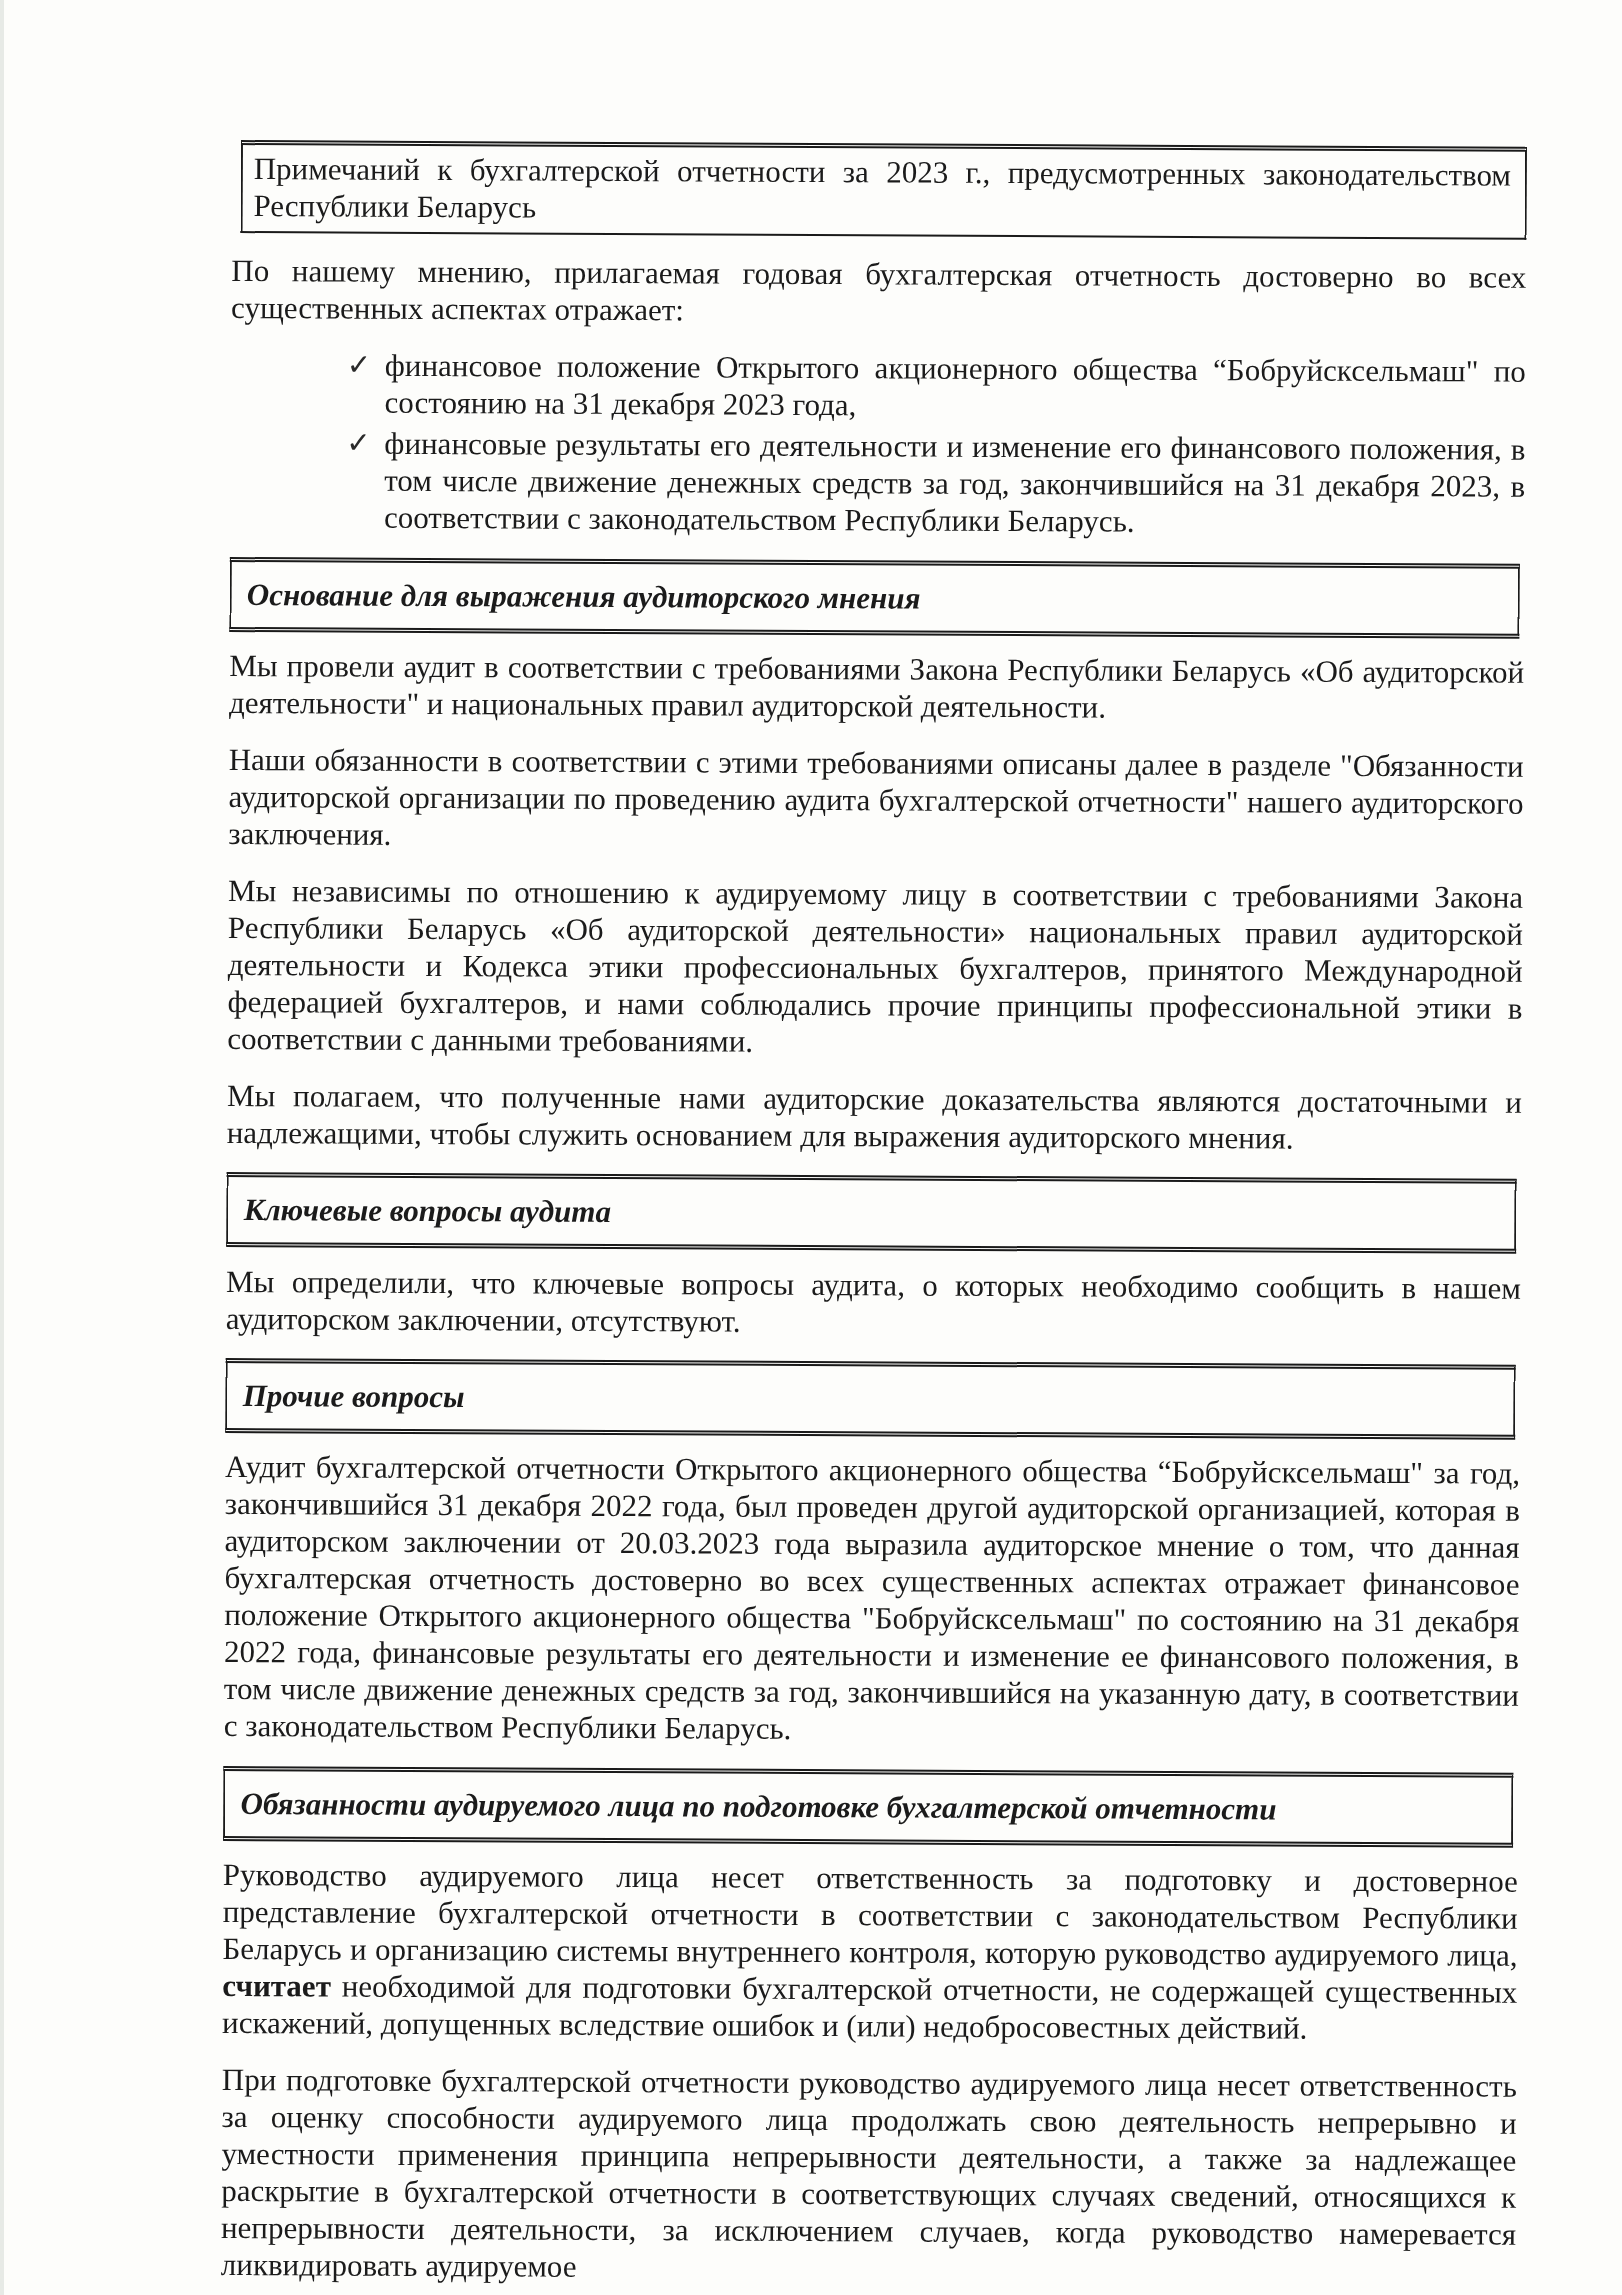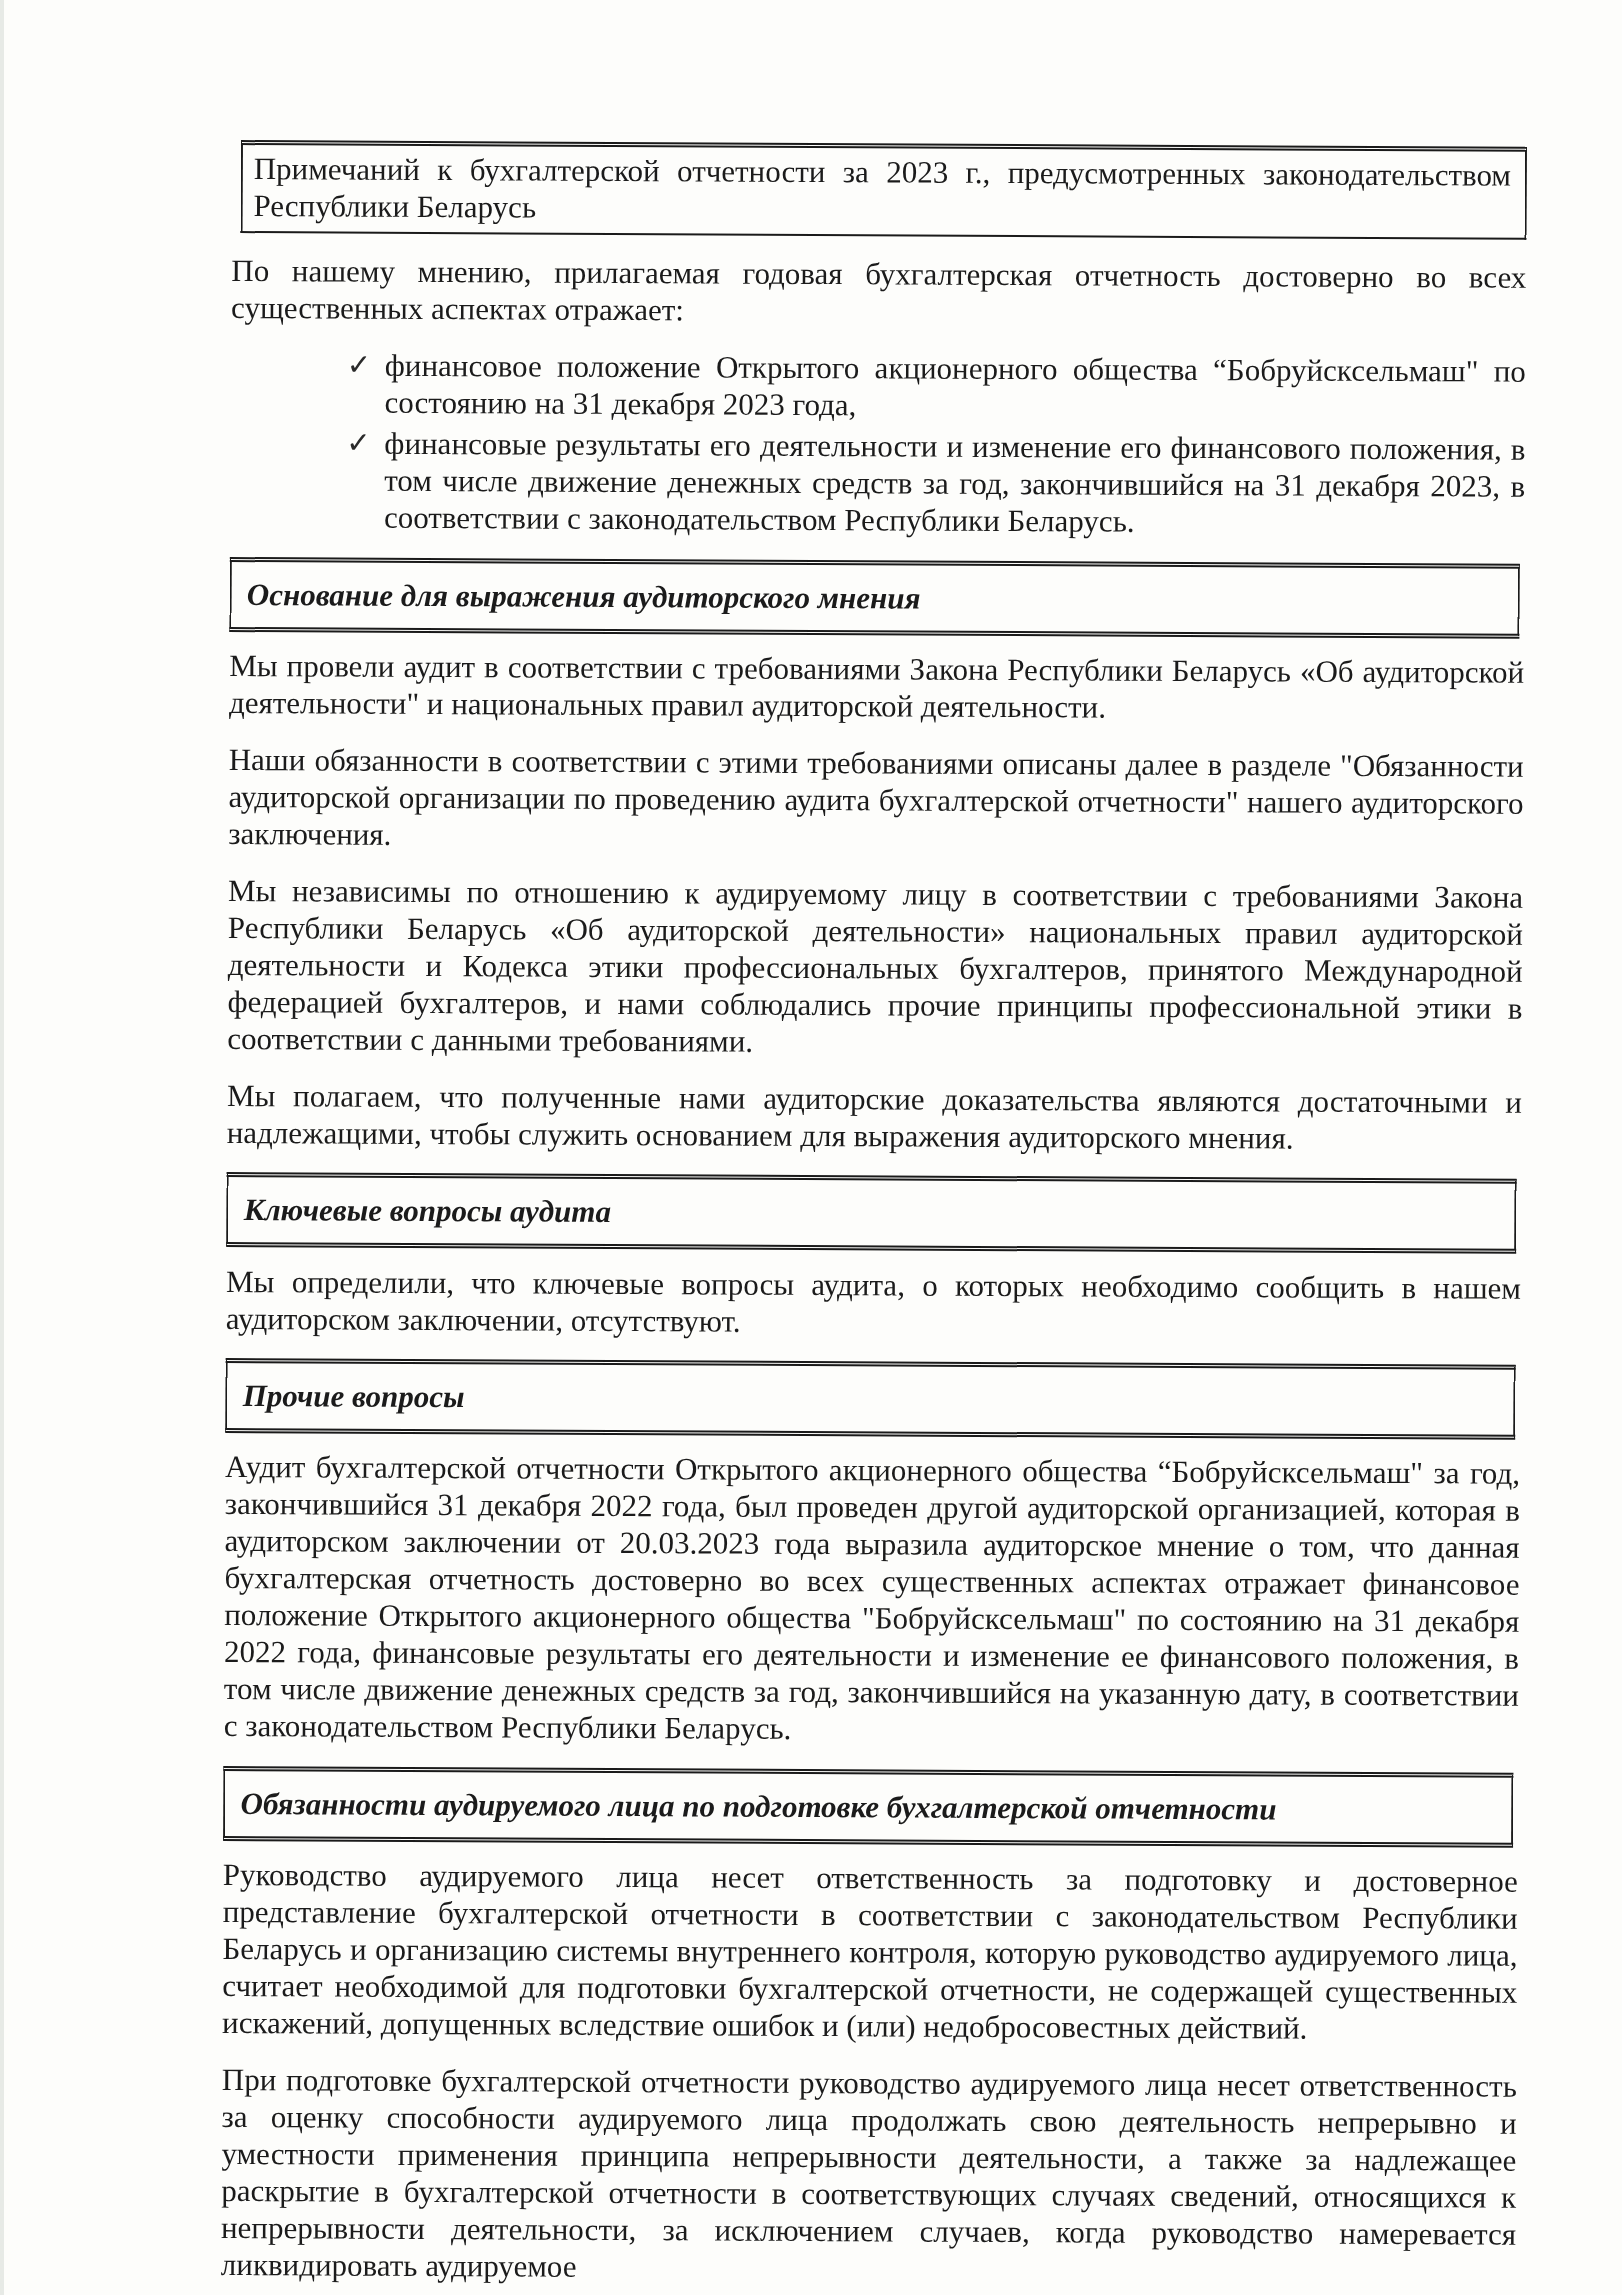--- a/index.html
+++ b/index.html
@@ -37,21 +37,21 @@
     border:2.3px solid #1a1a1a;border-top:5.4px double #1a1a1a;border-bottom:5.4px double #1a1a1a;
     min-height:75px;display:flex;align-items:center;
     padding:0 13.8px 0 15.3px;margin:21.4px 4.6px 15.3px 0;
     box-sizing:border-box;
   }
   .hbox h2{
     margin:0;font-size:31px;line-height:37px;
     font-weight:bold;font-style:italic;
   }
   section{margin:0;}
-  b{font-weight:normal;}
+  b{font-weight:bold;}
 </style>
 </head>
 <body>
 
 <div class="scan-edge"></div>
 
 <div class="sheet-content">
 
   <div class="title-box">
     <span>Примечаний к бухгалтерской отчетности за 2023 г., предусмотренных законодательством Республики Беларусь</span>

